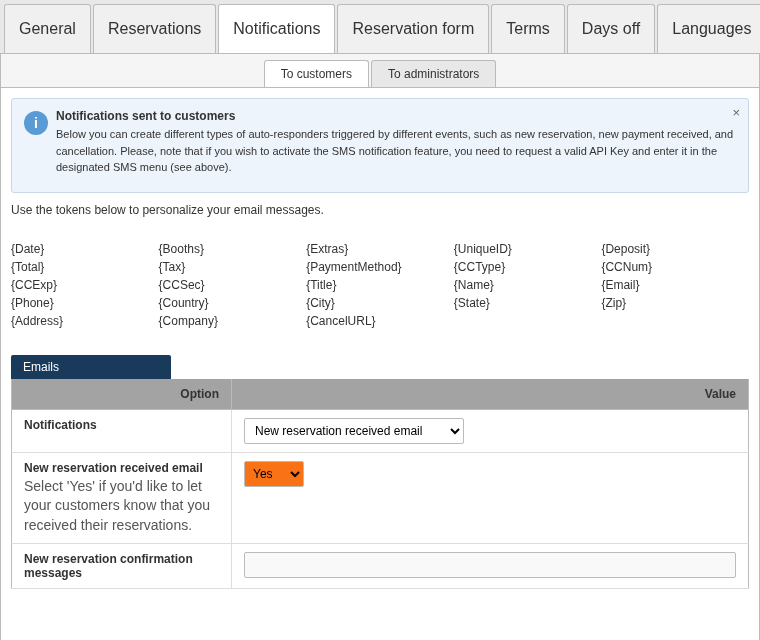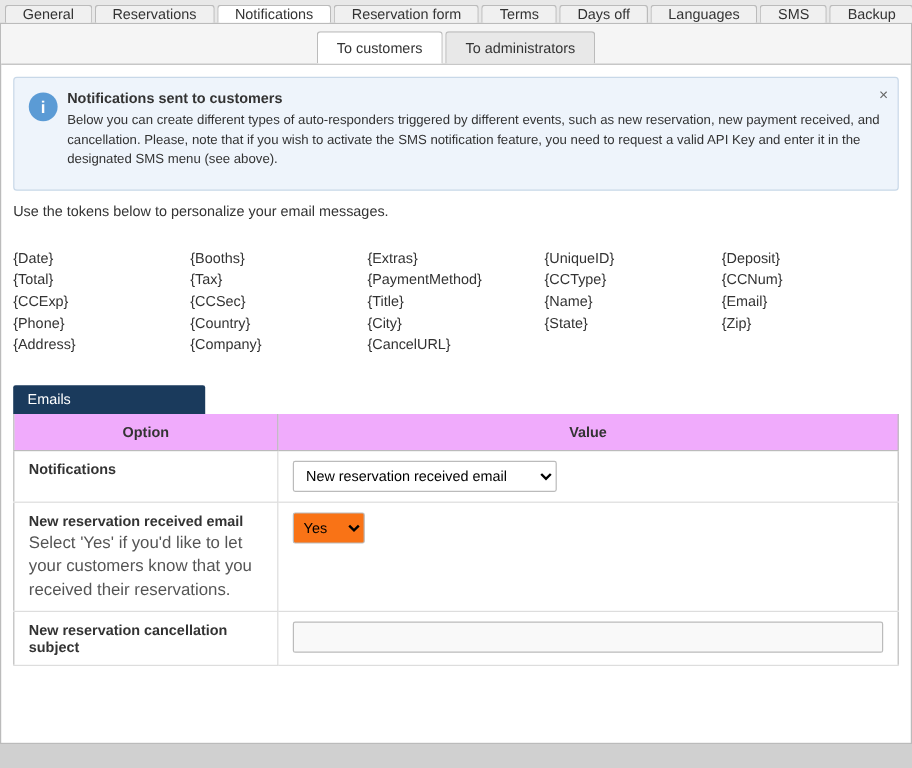--- a/index.html
+++ b/index.html
@@ -8,27 +8,27 @@
     
     .top-nav {
       background: #e8e8e8;
       border-bottom: 1px solid #bbb;
       display: flex;
       align-items: stretch;
       padding: 4px 4px 0 4px;
       gap: 2px;
     }
     .top-nav-tab {
-      padding: 0 14px;
+      padding: 15px 14px;
       border: 1px solid #bbb;
       border-bottom: none;
       background: #f0f0f0;
       cursor: pointer;
       border-radius: 3px 3px 0 0;
-      font-size: 12px;
+      font-size: 16px;
       color: #333;
       white-space: nowrap;
     }
     .top-nav-tab.active {
       background: #fff;
       border-color: #bbb;
       color: #333;
       font-weight: normal;
     }
 
@@ -147,24 +147,24 @@
       display: inline-block;
       min-width: 160px;
     }
     .emails-table {
       width: 100%;
       border: 1px solid #bbb;
       border-top: none;
       border-collapse: collapse;
     }
     .emails-table th {
-      background: #f0abfc;
+      background: #a3a3a3;
       border-bottom: 1px solid #bbb;
       padding: 8px 12px;
-      text-align: center;
+      text-align: right;
       font-weight: bold;
       font-size: 12px;
     }
     .emails-table th:first-child {
       width: 220px;
       border-right: 1px solid #bbb;
     }
     .emails-table td {
       padding: 8px 12px;
       border-bottom: 1px solid #ddd;
@@ -317,21 +317,21 @@
           <td>
             <select class="form-select-small">
               <option>Yes</option>
               <option>No</option>
             </select>
           </td>
         </tr>
 
         <tr>
           <td>
-            <div class="row-label">New reservation cancellation subject</div>
+            <div class="row-label">New reservation confirmation messages</div>
           </td>
           <td>
             <input type="text" class="form-input" value="" style="">
           </td>
         </tr>
       </tbody>
     </table>
   </div>
 
 </div>

